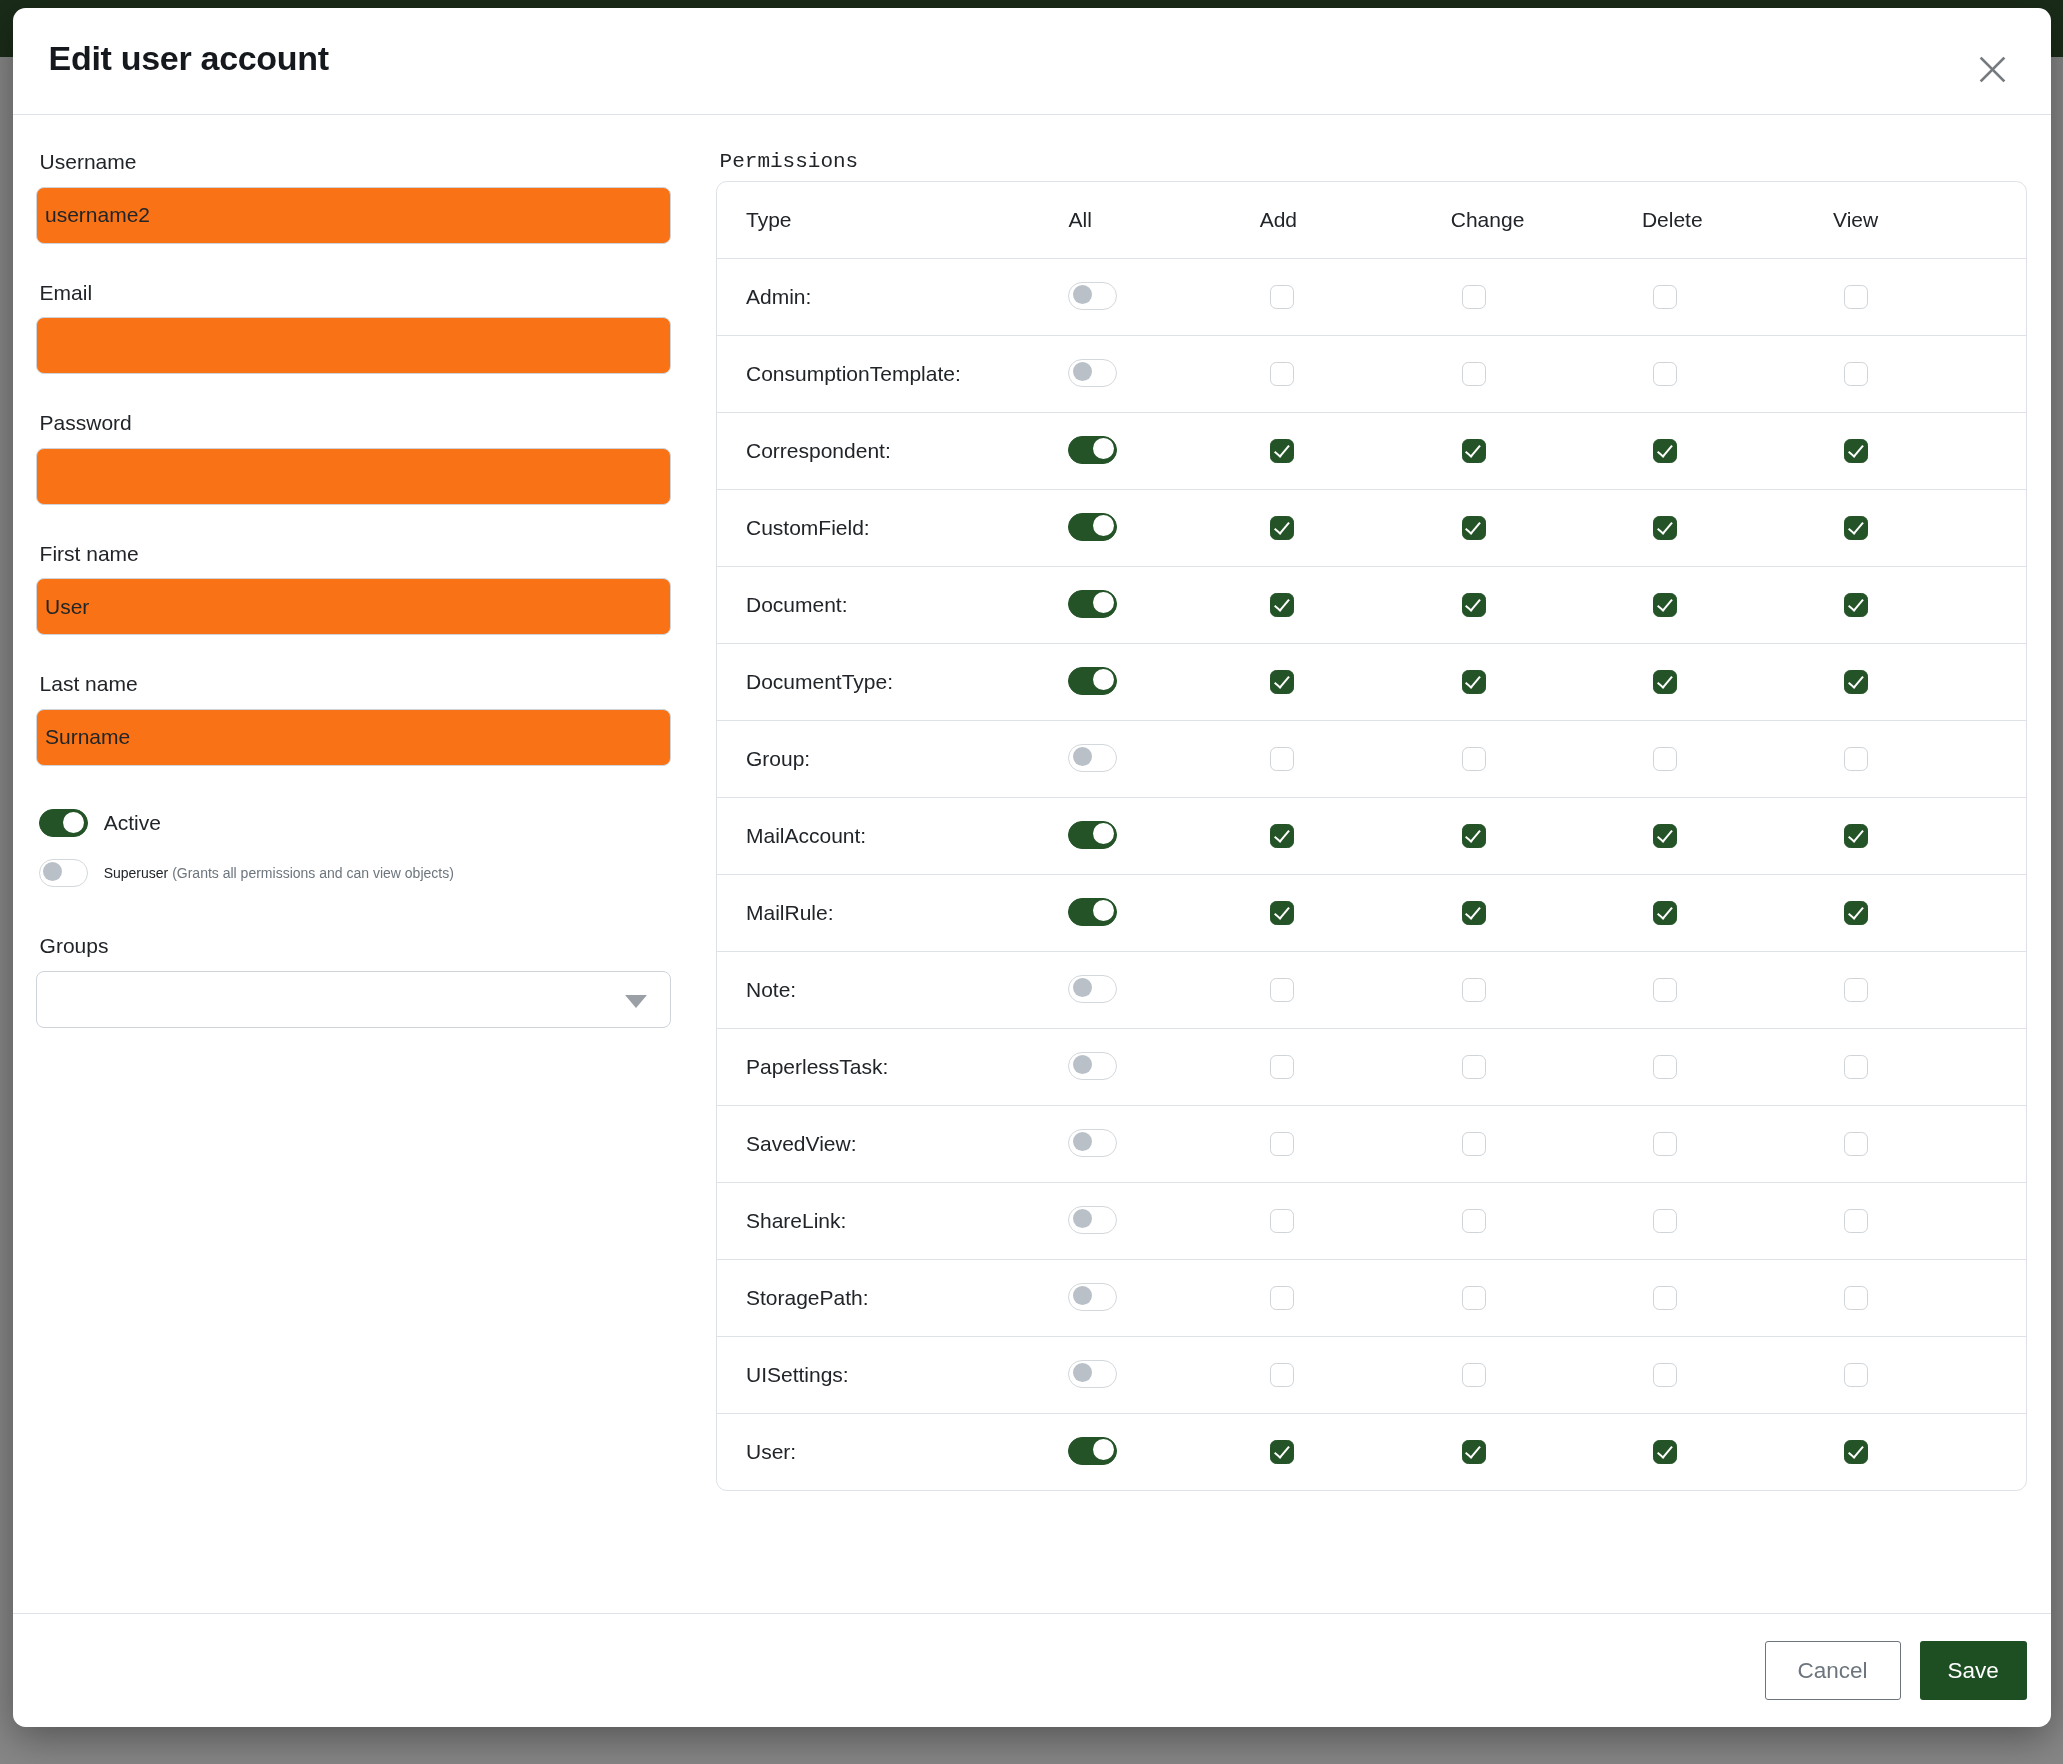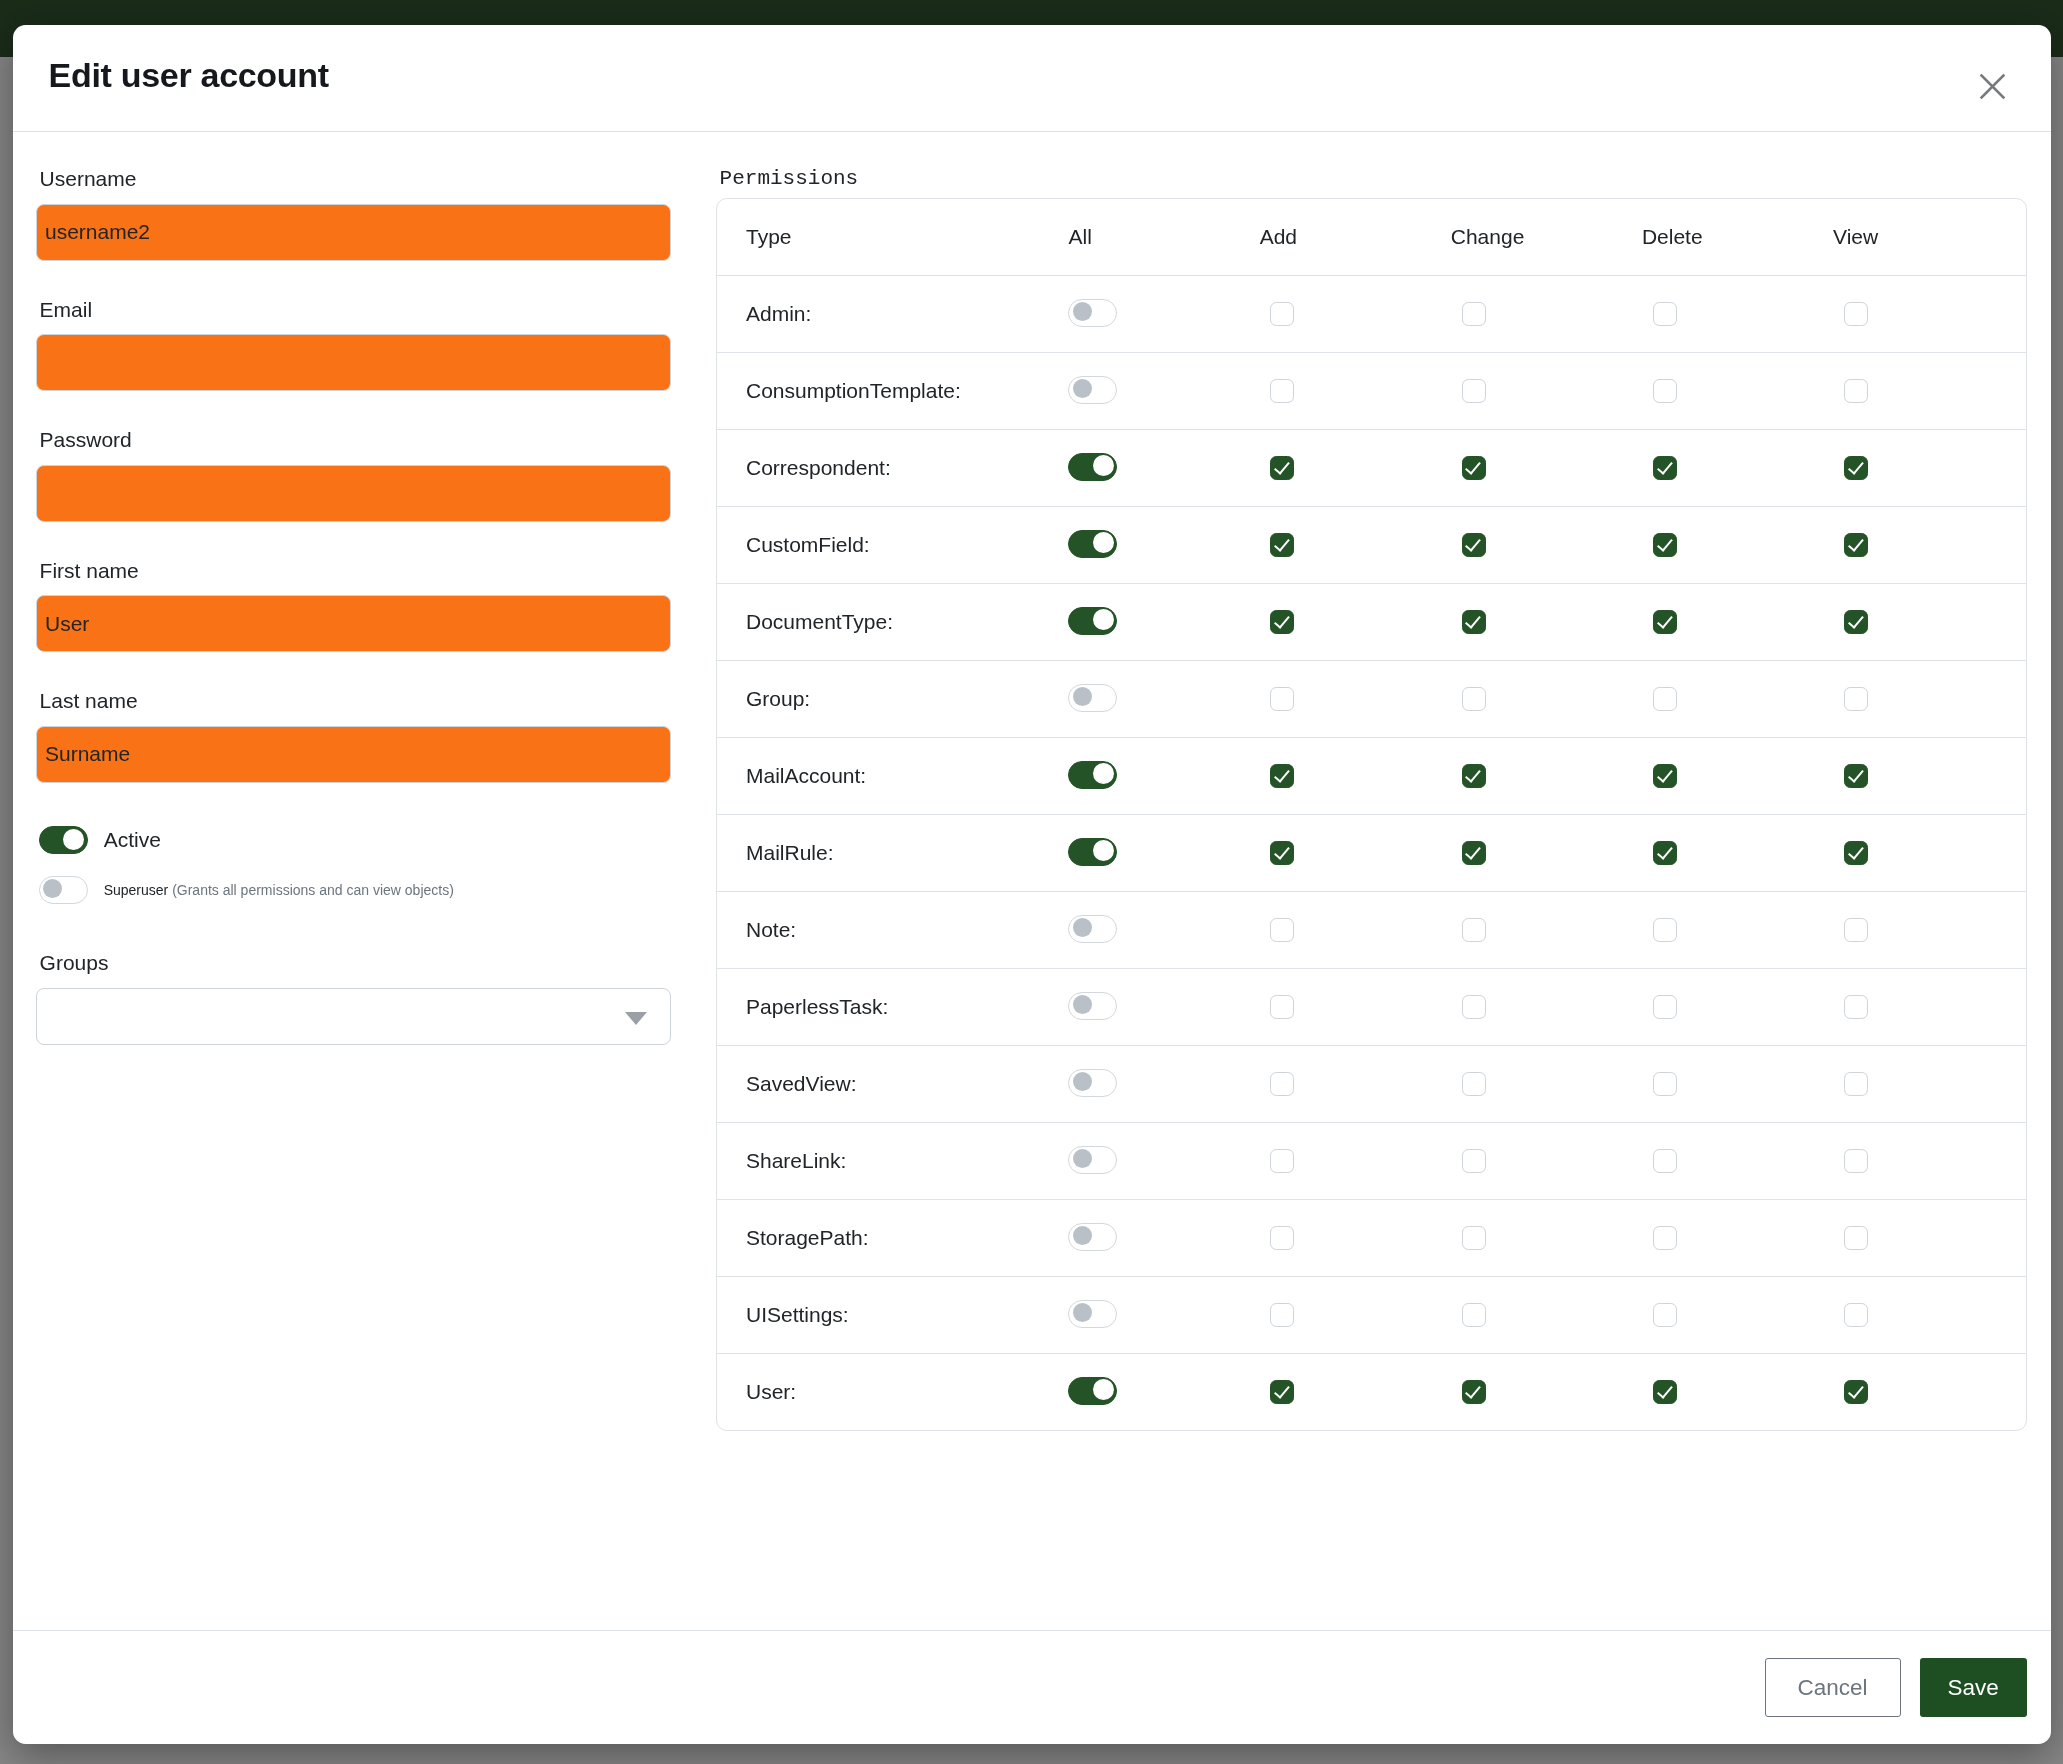--- a/index.html
+++ b/index.html
@@ -9,21 +9,21 @@
     font-family:"Liberation Sans","DejaVu Sans",sans-serif;
     background:#878787;
     overflow:hidden;
     color:#212529;
   }
   .topbar {
     position:absolute; top:0; left:0; width:100%; height:57px;
     background:#1b2c19;
   }
   .modal {
-    position:absolute; left:12.6px; top:25px; width:2038px; height:1719px;
+    position:absolute; left:12.6px; top:8px; width:2038px; height:1719px;
     background:#ffffff; border-radius:12.6px;
     box-shadow:0 10.8px 41px rgba(0,0,0,0.38);
   }
   
   .modal-header {
     position:relative; height:107px;
     border-bottom:1.8px solid #dee2e6;
     padding:31px 36px 0 36px;
   }
   .modal-title {
@@ -298,20 +298,36 @@
                   <span class="checkbox checked"></span>
                 </td>
     <td>
                   <span class="checkbox checked"></span>
                 </td>
     <td>
                   <span class="checkbox checked"></span>
                 </td>
   </tr>
               <tr>
+    <td class="type-cell">Document:</td>
+    <td><span class="toggle on"></span></td>
+    <td>
+                  <span class="checkbox checked"></span>
+                </td>
+    <td>
+                  <span class="checkbox checked"></span>
+                </td>
+    <td>
+                  <span class="checkbox checked"></span>
+                </td>
+    <td>
+                  <span class="checkbox checked"></span>
+                </td>
+  </tr>
+              <tr>
     <td class="type-cell">DocumentType:</td>
     <td><span class="toggle on"></span></td>
     <td>
                   <span class="checkbox checked"></span>
                 </td>
     <td>
                   <span class="checkbox checked"></span>
                 </td>
     <td>
                   <span class="checkbox checked"></span>

